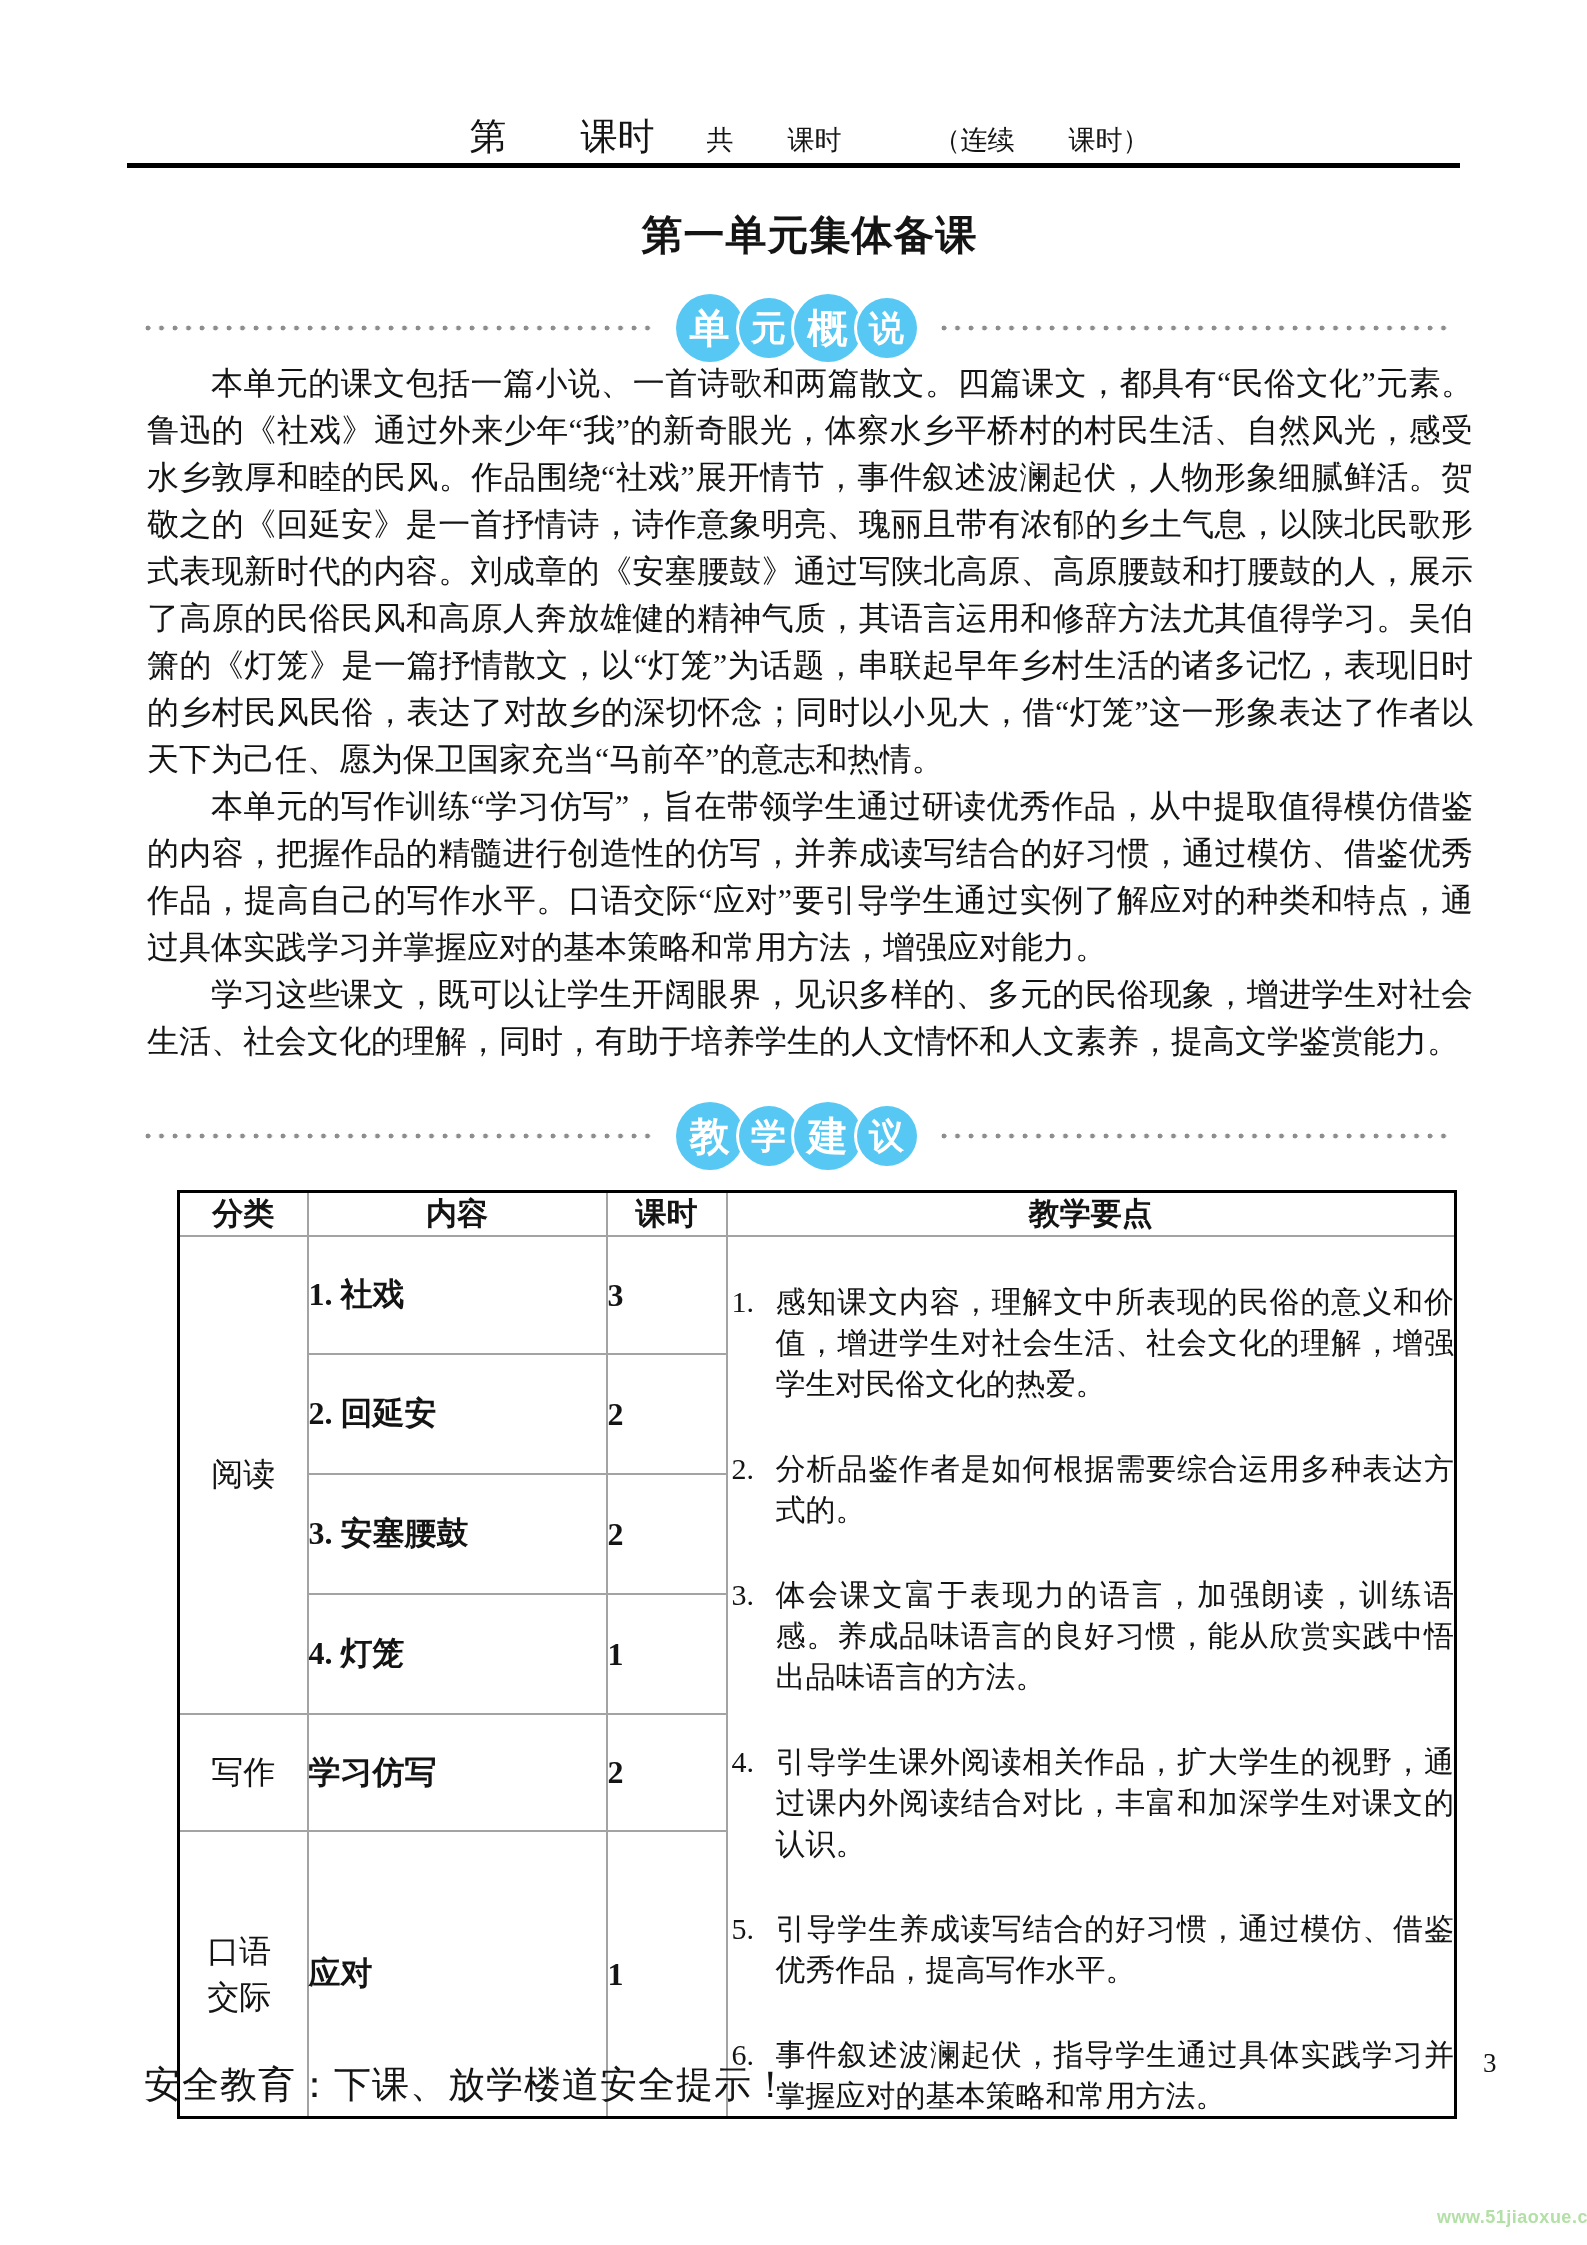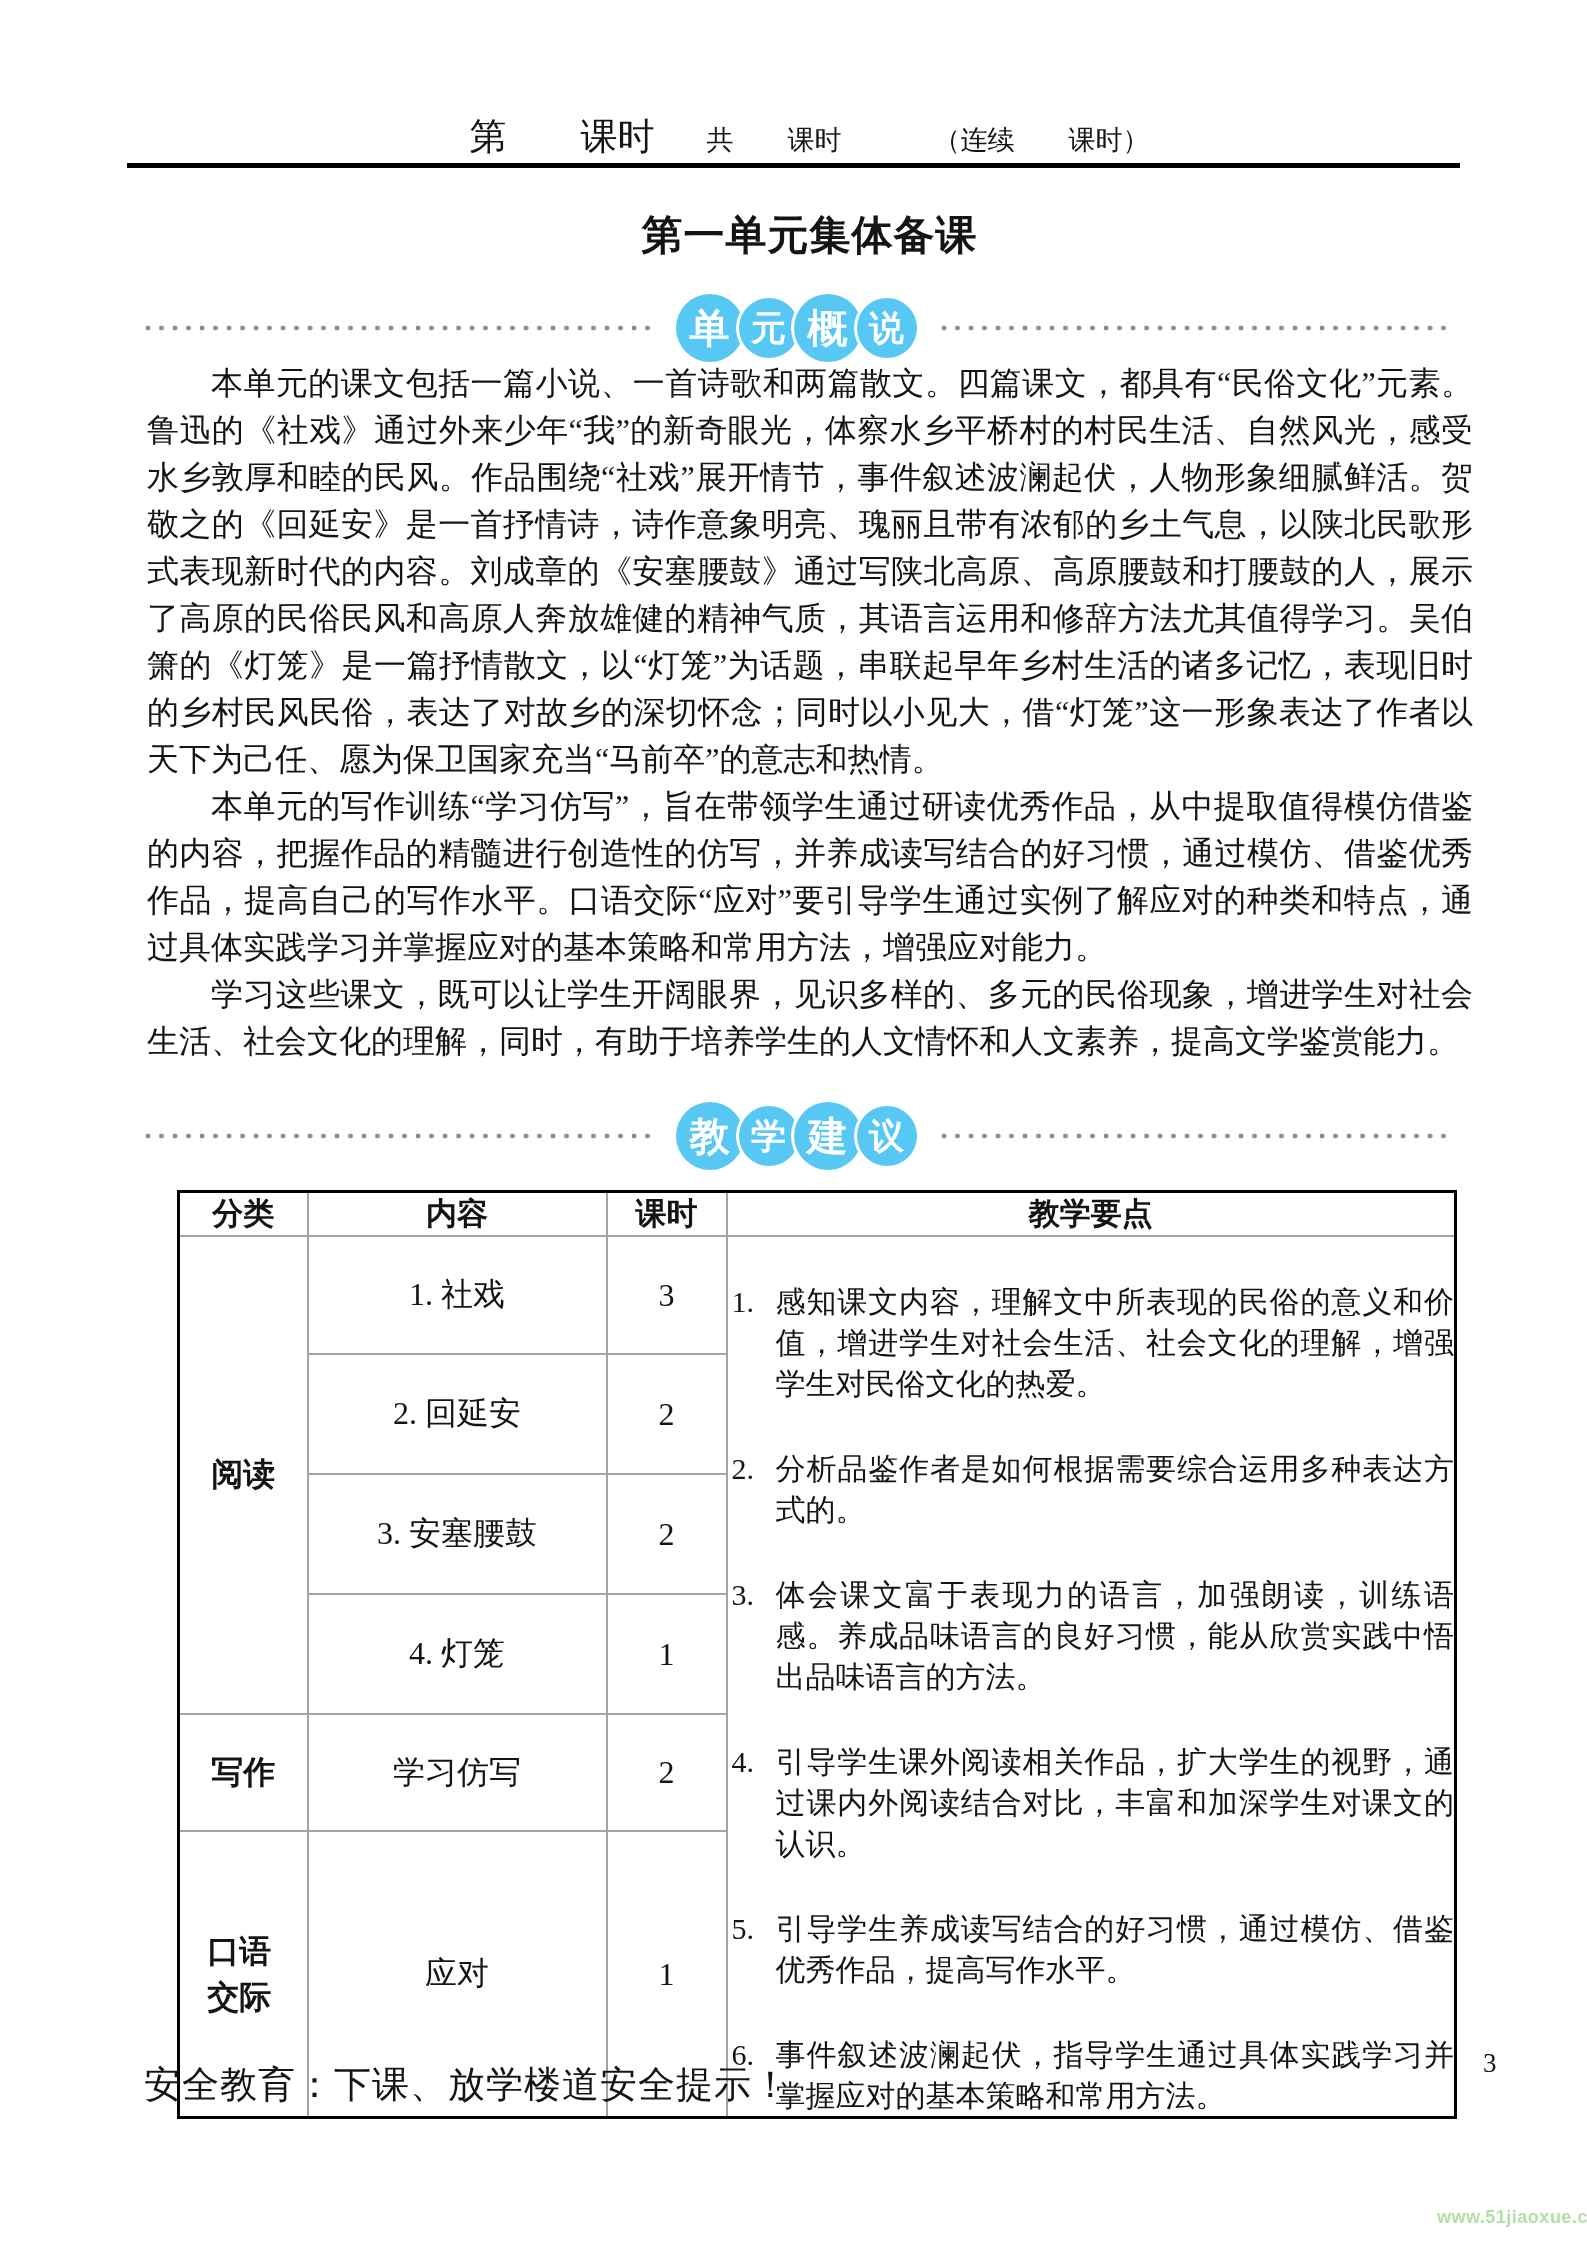--- a/index.html
+++ b/index.html
@@ -76,22 +76,22 @@
   }
   .teach-table th, .teach-table td { border:2px solid #a3a3a3; padding:0; }
   .teach-table th {
     height:40px; font-size:31px; font-weight:bold; text-align:center;
     vertical-align:middle;
   }
   .col-cat { width:129px; }
   .col-content { width:299px; }
   .col-hours { width:120px; }
   .col-points { width:729px; }
-  .cell-cat   { text-align:center; vertical-align:middle; font-weight:bold;border-radius:32px; }
-  .cell-content, .cell-hours { text-align:center; vertical-align:middle; font-weight:normal;margin-left:8px; }
+  .cell-cat   { text-align:center; vertical-align:middle; font-weight:normal;border-radius:32px; }
+  .cell-content, .cell-hours { vertical-align:middle; font-weight:bold;margin-left:8px; }
   .wrap2 { display:inline-block; width:2.25em; line-height:46px; text-align:left; }
   .points-cell { vertical-align:top; padding:10px 16px 8px 10px; }
   ol.points {
     margin:0; padding:0; list-style:none; counter-reset:pt;
     font-size:30px; line-height:41px; text-align:justify;
   }
   ol.points li { counter-increment:pt; position:relative; padding-left:48px;margin-top:44px; }
   ol.points li::before {
     content:counter(pt) ".";
     position:absolute; left:4px; top:0;

